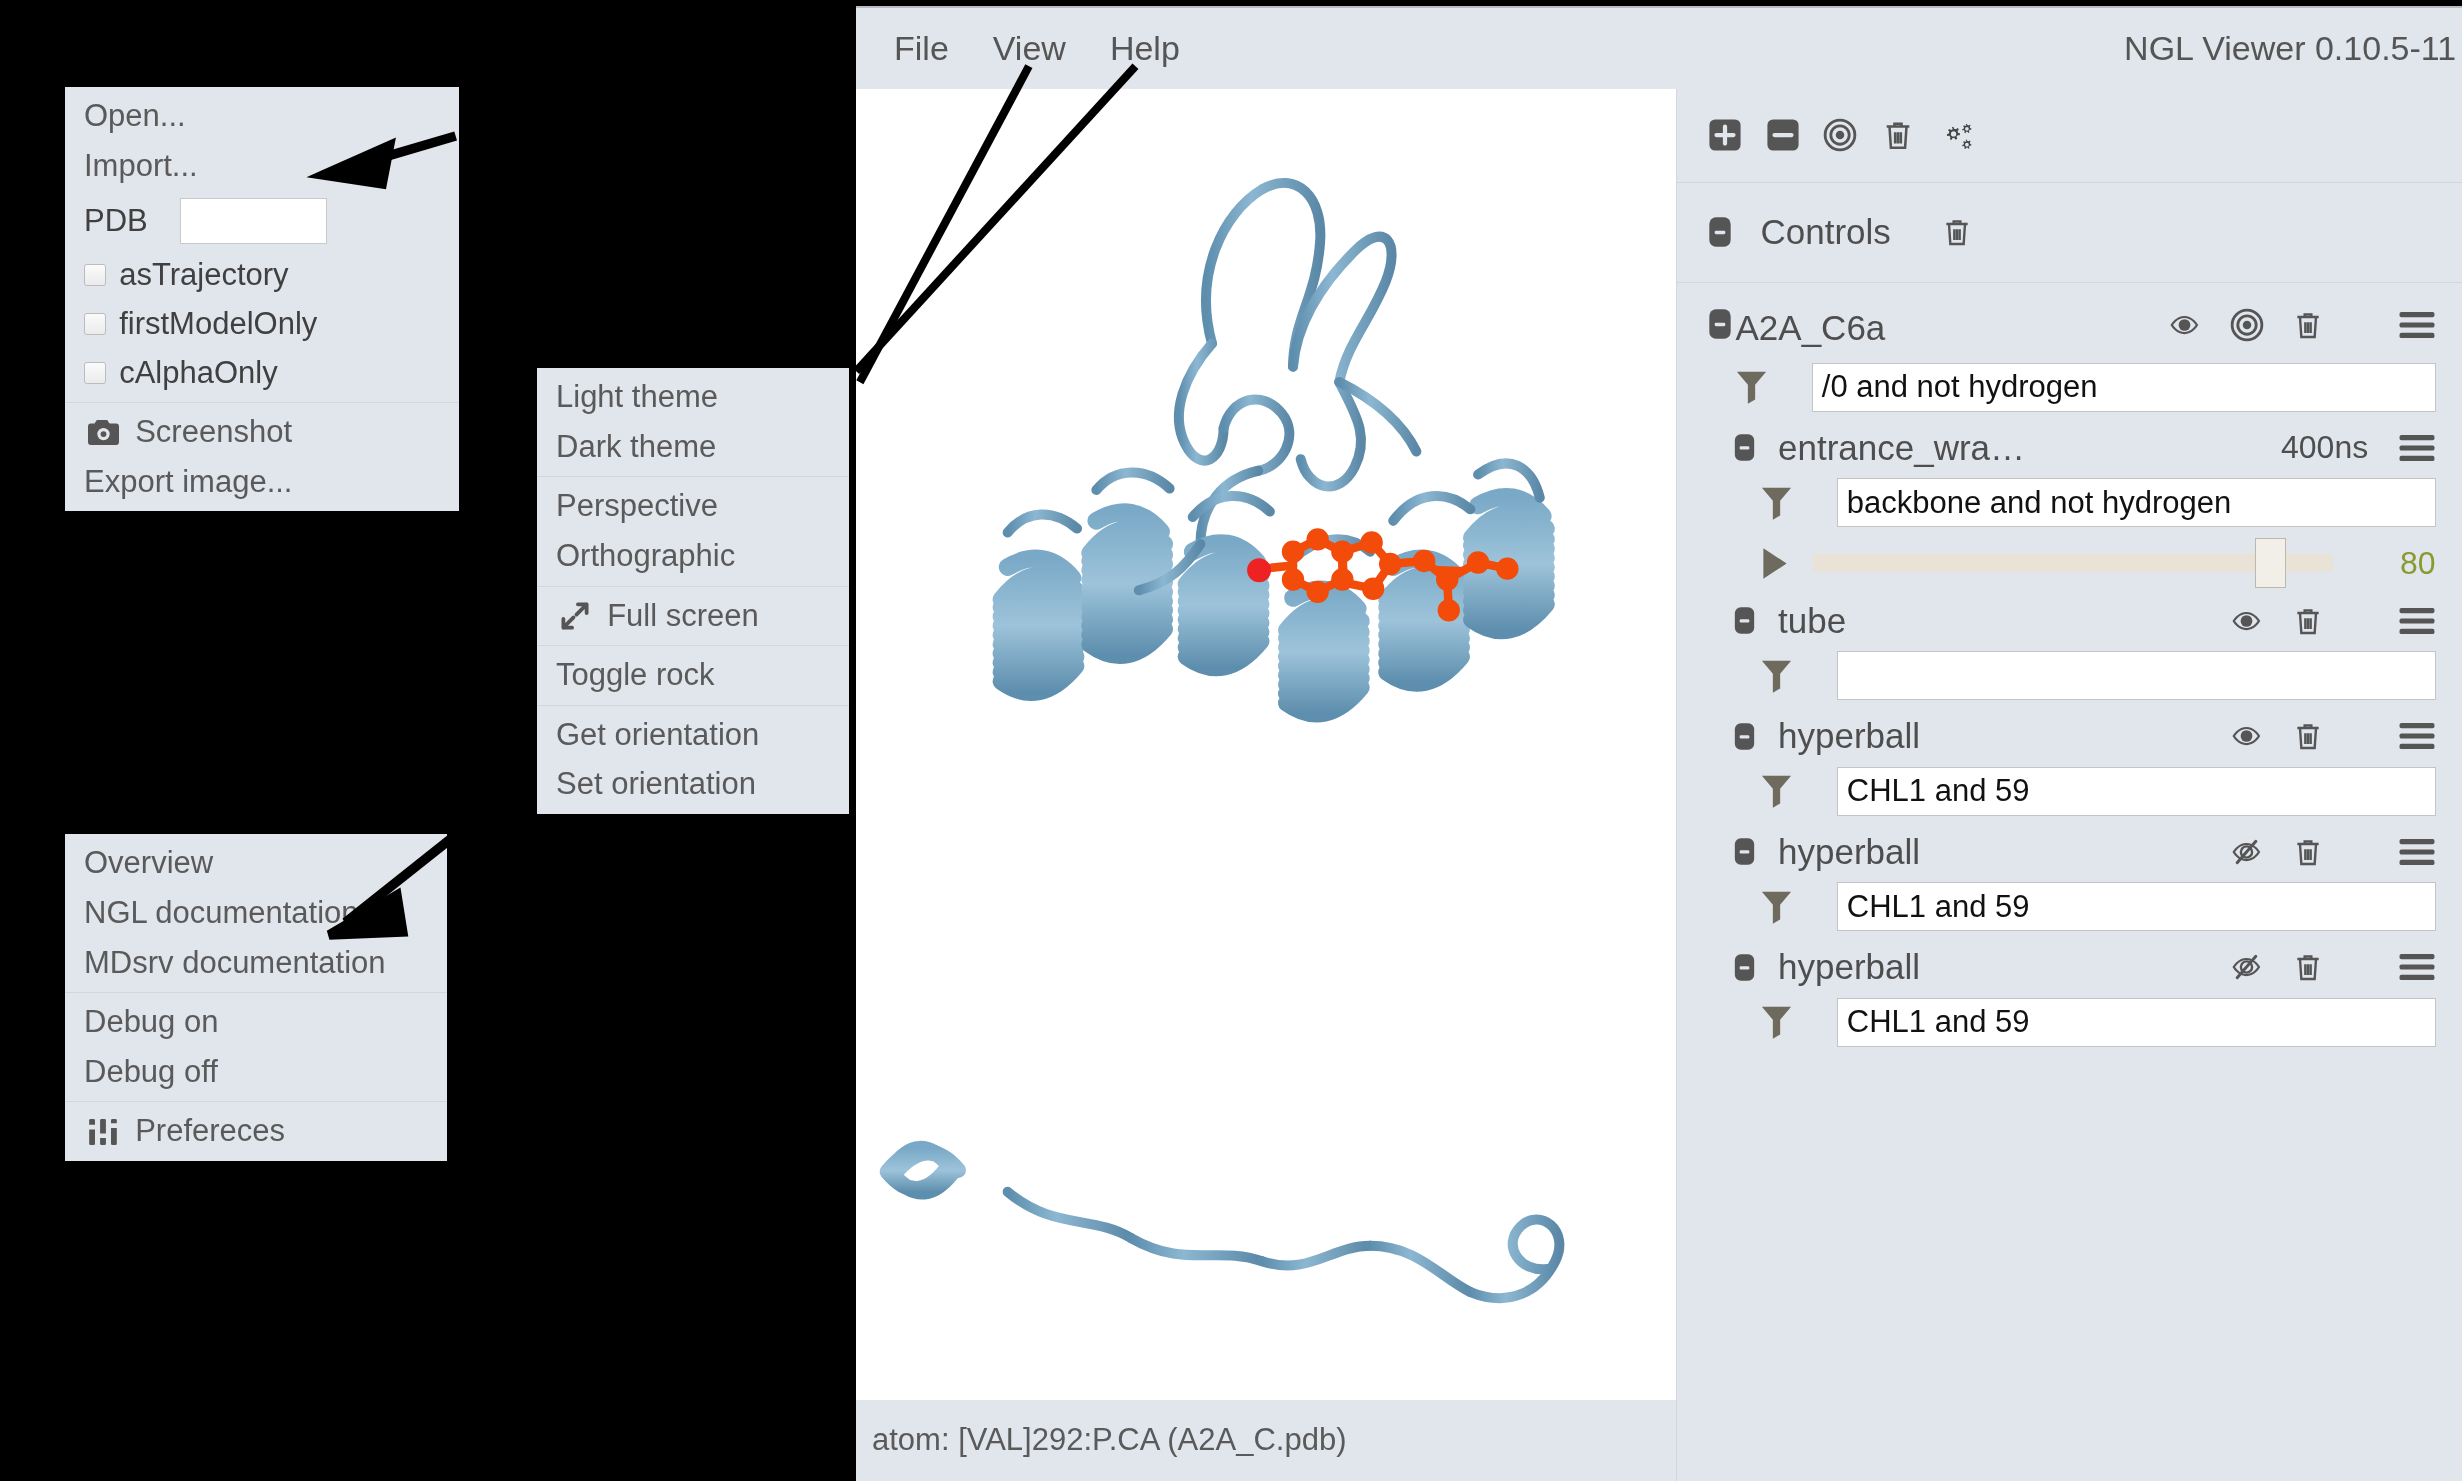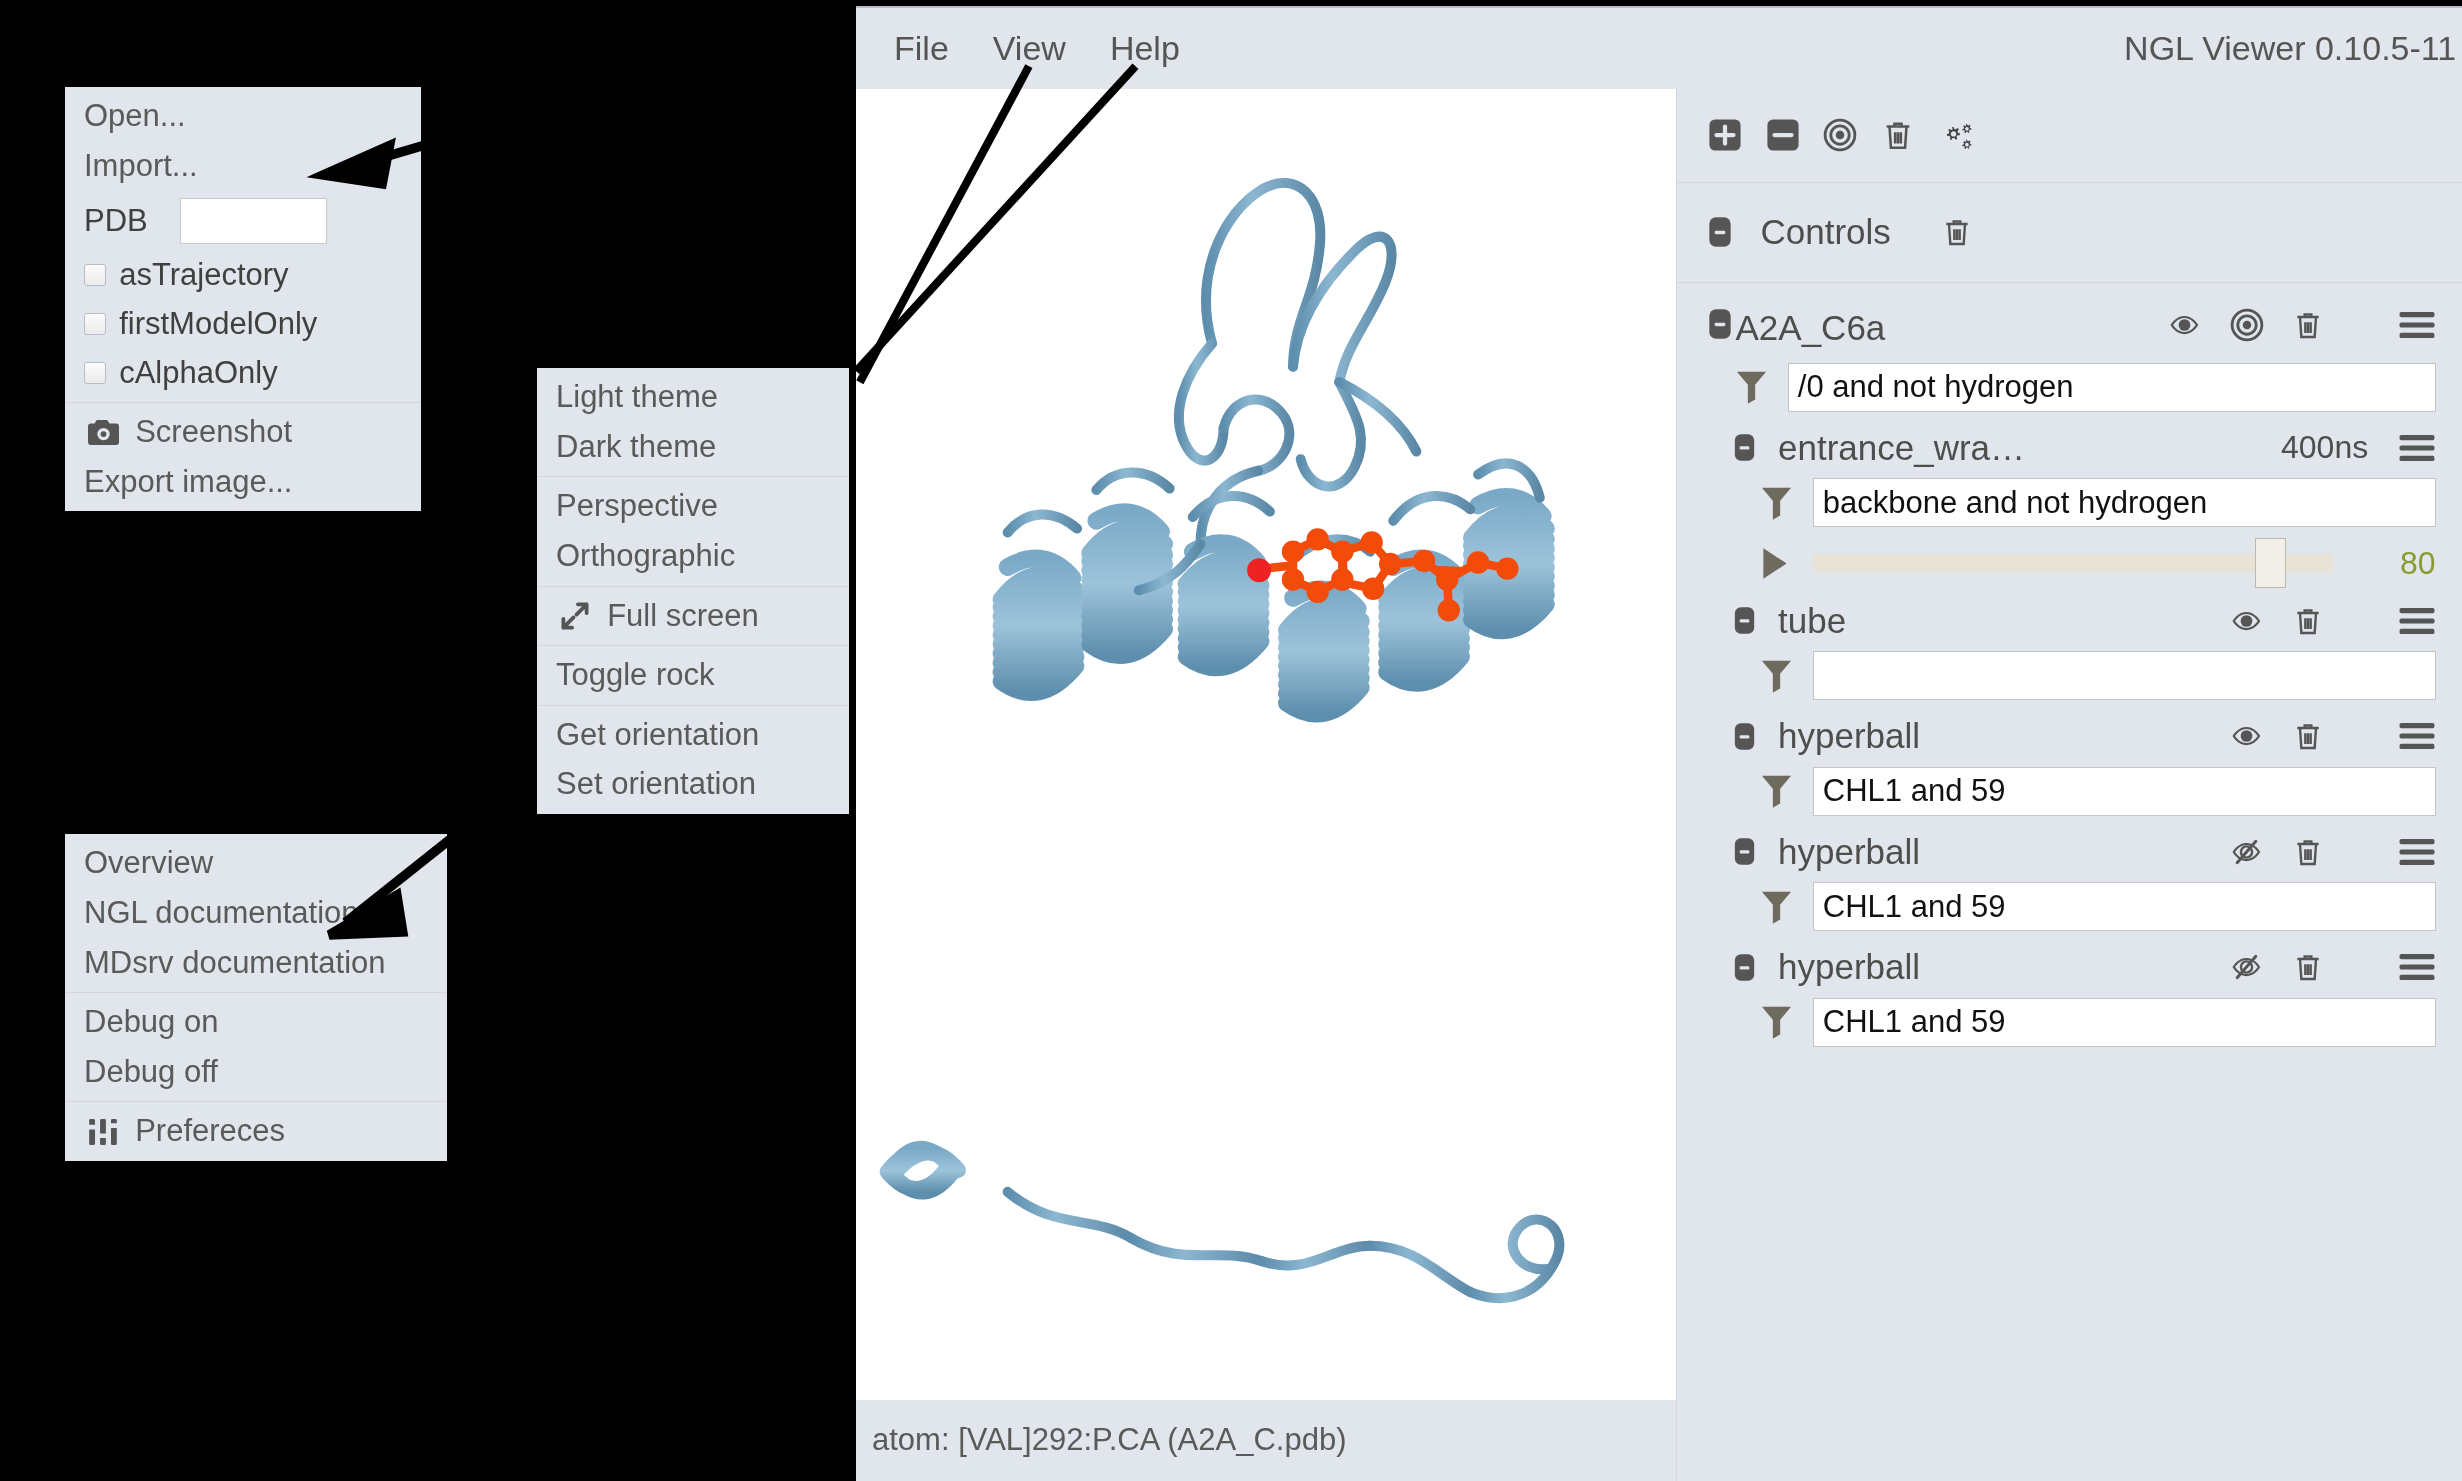--- a/index.html
+++ b/index.html
@@ -42,21 +42,21 @@
     width: 22px; height: 22px;
     border: 1.5px solid #b9bcc2;
     border-radius: 2.9px;
     background: linear-gradient(#fbfbfb,#ebebeb);
     margin-right: 13.2px;
     flex: 0 0 22px;
     display:inline-block;
   }
 
   
-  #file-menu { left: 65px; top: 87px; width: 356px; }
+  #file-menu { left: 65px; top: 87px; width: 394px; }
   
   #help-menu { left: 65px; top: 834px; width: 382px; }
   
   #view-menu { left: 537px; top: 368px; width: 312px; }
 
   
   .arrow-svg { position:absolute; left:0; top:0; width:2462px; height:1481px; pointer-events:none; }
 
   
   #app {
@@ -146,20 +146,21 @@
     flex: 1;
     height: 49px;
     background: #fff;
     border: 1.5px solid #c4c4c4;
     display: flex; align-items: center;
     padding: 0 8.8px;
     font-size: 31px;
     color: #111;
     overflow: hidden;
     white-space: nowrap;
+    margin-left: 24px;
   }
   .slider-row {
     display: flex; align-items: center;
     padding: 7.4px 26.5px 13.2px 82px;
     gap: 22px;
   }
   .slider-track {
     flex: 1; height: 17.6px; background: #e8e2d7; position: relative;
   }
   .slider-thumb {

